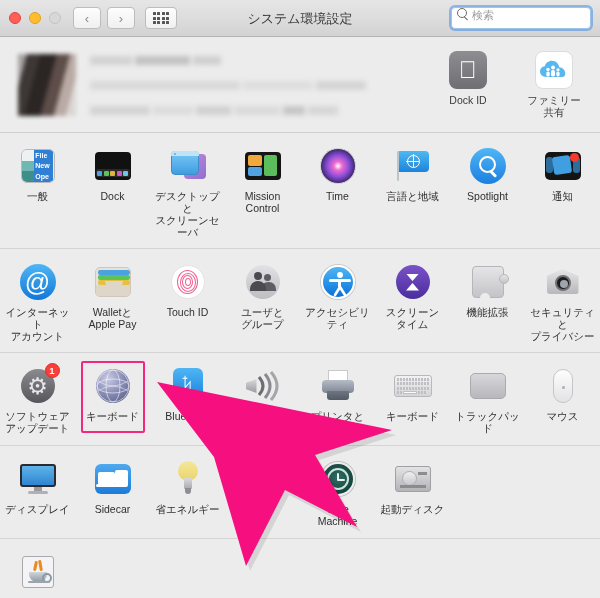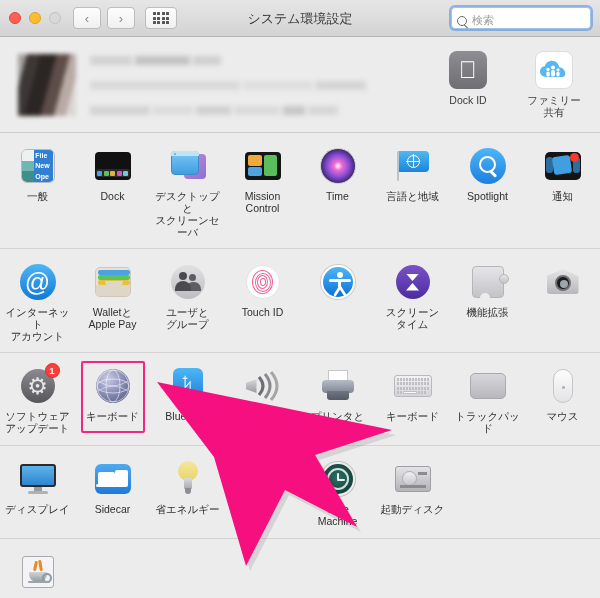--- a/index.html
+++ b/index.html
@@ -56,21 +56,21 @@
   }
   #search-wrap {
     position: absolute; right: 9px; top: 7px;
     width: 140px; height: 22px;
   }
   #search-field {
     width: 100%; height: 100%;
     background: #fff;
     border: 1px solid #9ec4e8; border-radius: 4px;
     box-shadow: 0 0 0 2px rgba(70,140,230,0.55);
-    display: flex; align-items: flex-end;
+    display: flex; align-items: flex-start;
     padding-left: 5px; gap: 3px;
   }
   .search-glyph { width: 12px; height: 12px; position: relative; flex: 0 0 auto; }
   .search-glyph::before {
     content:""; position:absolute; left:0; top:0;
     width:8px; height:8px; border:1.3px solid #6b6b6b; border-radius:50%;
   }
   .search-glyph::after {
     content:""; position:absolute; left:7px; top:7.5px;
     width:4.5px; height:1.3px; background:#6b6b6b; transform: rotate(45deg);
@@ -505,56 +505,57 @@
           </div>
         </div>
         <div class="cell-label">
           <span>Walletと</span><br>
           <span>Apple Pay</span>
         </div>
       </div>
 
       <div class="cell">
         <div class="glyph">
+          <div class="ico-touchid">
+            <span style="width:6px;height:8px;"></span>
+              <span style="width:11px;height:14px;"></span>
+              <span style="width:16px;height:19px;"></span>
+              <span style="width:21px;height:24px;"></span>
+          </div>
+        </div>
+        <div class="cell-label">Touch ID</div>
+      </div>
+
+      <div class="cell">
+        <div class="glyph">
           <div class="ico-users">
               <div class="h2"></div>
               <div class="b2"></div>
               <div class="h1"></div>
               <div class="b1"></div>
             </div>
         </div>
         <div class="cell-label">
           <span>ユーザと</span><br>
           <span>グループ</span>
         </div>
-      </div>
-
-      <div class="cell">
-        <div class="glyph">
-          <div class="ico-touchid">
-            <span style="width:6px;height:8px;"></span>
-              <span style="width:11px;height:14px;"></span>
-              <span style="width:16px;height:19px;"></span>
-              <span style="width:21px;height:24px;"></span>
-          </div>
-        </div>
-        <div class="cell-label">Touch ID</div>
       </div>
 
       <div class="cell">
         <div class="glyph">
           <div class="ico-access">
               <div class="head"></div>
               <div class="body"></div>
               <div class="torso"></div>
             <svg width="34" height="34" viewBox="0 0 34 34" style="position:absolute;left:0;top:0" aria-hidden="true">
               <path d="M17 20 L12 28 M17 20 L22 28" stroke="#fff" stroke-width="2.6" stroke-linecap="round" fill="none"></path>
             </svg>
           </div>
         </div>
+        <div class="cell-label">アクセシビリティ</div>
       </div>
 
       <div class="cell">
         <div class="glyph">
           <div class="ico-screentime">
               <div class="hg"></div>
             </div>
         </div>
         <div class="cell-label">
           <span>スクリーン</span><br>
@@ -572,20 +573,24 @@
         </div>
         <div class="cell-label">機能拡張</div>
       </div>
 
       <div class="cell">
         <div class="glyph">
           <div class="ico-security">
               <div class="house"></div>
               <div class="knob"></div>
             </div>
+        </div>
+        <div class="cell-label">
+          <span>セキュリティと</span><br>
+          <span>プライバシー</span>
         </div>
       </div>
 
     </div>
   </div>
 
   <div class="section">
     <div class="grid">
 
       <div class="cell">

